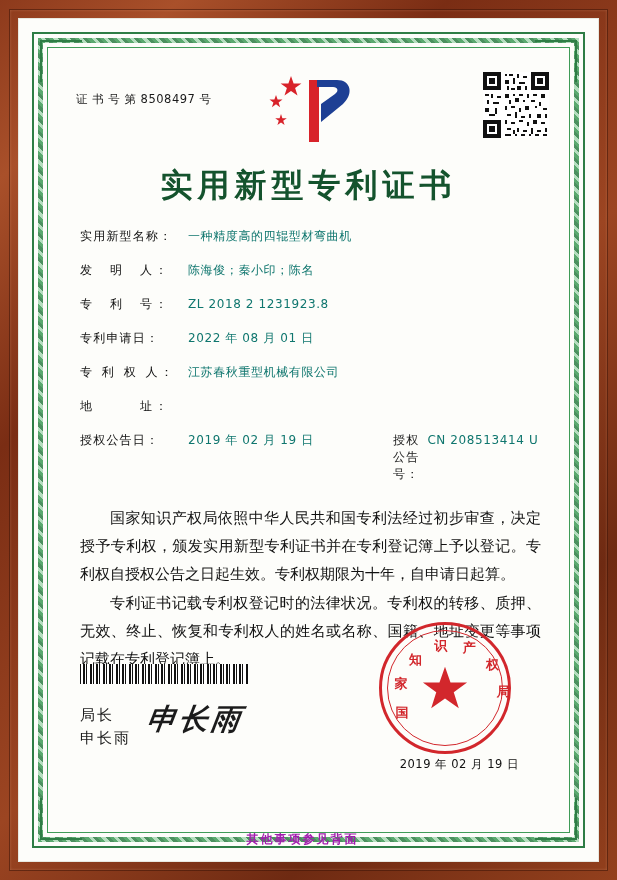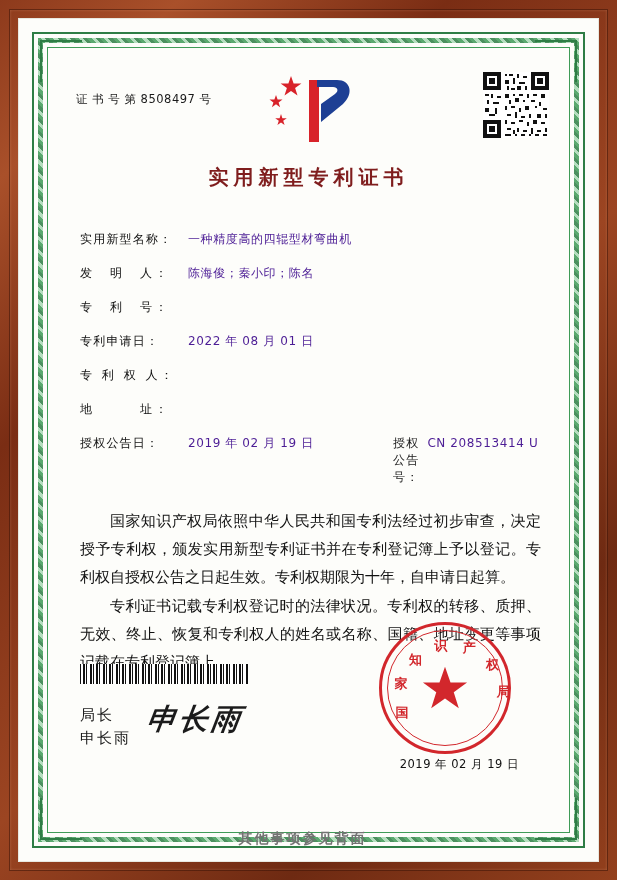--- a/index.html
+++ b/index.html
@@ -119,48 +119,48 @@
     right: 6px;
     top: 8px;
     width: 66px;
     height: 66px;
   }
 
   .main-title {
     margin-top: 10px;
     text-align: center;
     font-family: "DejaVu Serif", "Liberation Serif", serif;
-    font-size: 20px;
+    font-size: 32px;
     font-weight: bold;
     letter-spacing: 5px;
-    color: #7f1d1d;
+    color: #14532d;
   }
 
   .fields {
-    margin-top: 40px;
+    margin-top: 20px;
     padding-left: 18px;
     padding-right: 10px;
   }
   .field-row {
     display: flex;
     align-items: baseline;
     margin-bottom: 17px;
     font-size: 12px;
   }
   .field-label {
     width: 108px;
     flex: none;
     letter-spacing: 3px;
     color: #111;
   }
   .field-label.wide { letter-spacing: 1.2px; }
   .field-value {
     flex: 1;
     letter-spacing: 0.6px;
-    color: #4c1d95;
+    color: #0f766e;
   }
   .field-row.dual .field-value { flex: none; width: 205px; }
   .field-row.dual .field-label2 {
     letter-spacing: 1.2px;
     margin-right: 8px;
   }
 
   .paragraphs {
     margin-top: 22px;
     padding: 0 14px 0 18px;
@@ -269,24 +269,24 @@
     letter-spacing: 1px;
     color: #111;
   }
 
   .footer-note {
     position: absolute;
     left: 0;
     right: 12px;
     bottom: 14px;
     text-align: center;
-    font-size: 14px;
+    font-size: 12px;
     font-weight: bold;
     letter-spacing: 2px;
-    color: #737373;
+    color: #a21caf;
   }
 </style>
 </head>
 <body>
 
 <div class="certificate">
   <div class="frame-inner-bevel"></div>
 
   <div class="paper">
 
@@ -398,29 +398,31 @@
           <div class="field-value">一种精度高的四辊型材弯曲机</div>
         </div>
 
         <div class="field-row">
           <div class="field-label">发　明　人：</div>
           <div class="field-value">陈海俊；秦小印；陈名</div>
         </div>
 
         <div class="field-row">
           <div class="field-label">专　利　号：</div>
+          <div class="field-value">ZL 2018 2 1231923.8</div>
         </div>
 
         <div class="field-row">
           <div class="field-label wide">专利申请日：</div>
           <div class="field-value">2022 年 08 月 01 日</div>
         </div>
 
         <div class="field-row">
           <div class="field-label">专 利 权 人：</div>
+          <div class="field-value">江苏春秋重型机械有限公司</div>
         </div>
 
         <div class="field-row">
           <div class="field-label">地　　　址：</div>
         </div>
 
         <div class="field-row dual">
           <div class="field-label wide">授权公告日：</div>
           <div class="field-value">2019 年 02 月 19 日</div>
           <div class="field-label2">授权公告号：</div>

